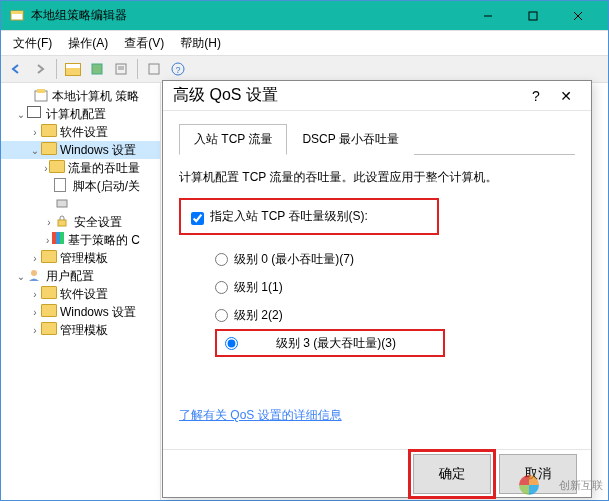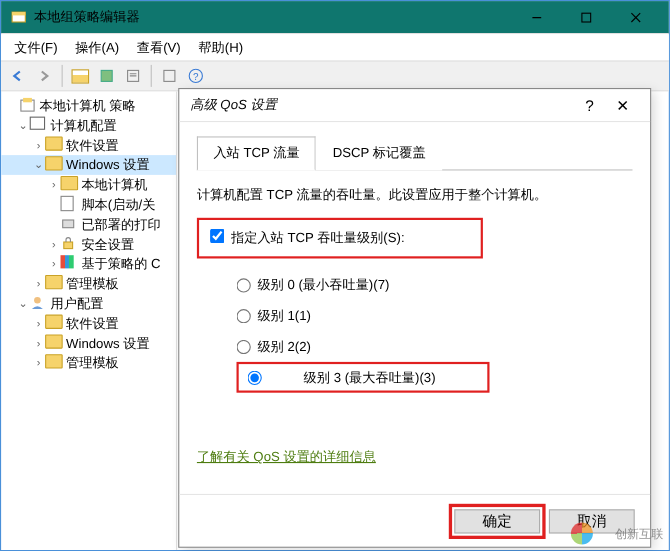--- a/index.html
+++ b/index.html
@@ -1,72 +1,72 @@
 <!DOCTYPE html>
 <html><head>
   <meta charset="utf-8">
   <style>
     * { margin: 0; padding: 0; box-sizing: border-box; font-family: "Microsoft YaHei", "Segoe UI", sans-serif; }
     body { background: #fff; font-size: 12px; color: #000; width: 609px; height: 501px; position: relative; overflow: hidden; }
     
     .window { border: 1px solid #4a90d9; height: 501px; display: flex; flex-direction: column; }
     
-    .titlebar { height: 30px; display: flex; align-items: center; padding: 0 8px; background: #0f766e; border-bottom: 1px solid #e0e0e0; }
+    .titlebar { height: 30px; display: flex; align-items: center; padding: 0 8px; background: #14b8a6; border-bottom: 1px solid #e0e0e0; }
     .titlebar-icon { width: 16px; height: 16px; margin-right: 6px; }
     .titlebar-title { flex: 1; font-size: 12px; }
     .titlebar-controls { display: flex; gap: 0; }
     .titlebar-btn { width: 45px; height: 28px; display: flex; align-items: center; justify-content: center; cursor: pointer; }
     
     .menubar { height: 24px; display: flex; align-items: center; padding: 0 4px; background: #fff; }
     .menu-item { padding: 2px 8px; cursor: pointer; }
     
     .toolbar { height: 28px; display: flex; align-items: center; padding: 0 4px; background: #f0f0f0; border-top: 1px solid #e0e0e0; border-bottom: 1px solid #e0e0e0; gap: 2px; }
     .toolbar-sep { width: 1px; height: 20px; background: #c0c0c0; margin: 0 3px; }
     .toolbar-btn { width: 22px; height: 22px; display: flex; align-items: center; justify-content: center; cursor: pointer; }
     
     .main-area { flex: 1; display: flex; overflow: hidden; }
     
     .tree-panel { width: 160px; border-right: 1px solid #e0e0e0; overflow: hidden; padding: 4px 0; }
-    .tree-item { display: flex; align-items: center; height: 18px; padding: 0 4px; cursor: pointer; white-space: nowrap; }
+    .tree-item { display: flex; align-items: center; height: 18px; padding: 0 20px; cursor: pointer; white-space: nowrap; }
     .tree-item.selected { background: #cce8ff; }
     .tree-arrow { width: 12px; text-align: center; font-size: 10px; color: #666; }
     .tree-icon { width: 16px; height: 16px; margin-right: 3px; }
     .tree-label { font-size: 12px; }
     .indent-1 { padding-left: 14px; }
     .indent-2 { padding-left: 28px; }
     .indent-3 { padding-left: 42px; }
     
     .dialog { position: absolute; left: 162px; top: 80px; width: 430px; height: 418px; background: #fff; border: 1px solid #888; box-shadow: 3px 3px 10px rgba(0,0,0,0.15); display: flex; flex-direction: column; }
     .dialog-titlebar { height: 30px; display: flex; align-items: center; padding: 0 10px; border-bottom: 1px solid #e5e5e5; }
-    .dialog-title { flex: 1; font-size: 12px; font-style: italic; }
+    .dialog-title { flex: 1; font-size: 16px; }
     .dialog-help { width: 30px; text-align: center; cursor: pointer; font-size: 14px; }
     .dialog-close { width: 30px; text-align: center; cursor: pointer; font-size: 14px; }
     
     .dialog-body { flex: 1; padding: 12px 16px; }
     
     .tabs { display: flex; border-bottom: 1px solid #c0c0c0; margin-bottom: 14px; align-items: center; }
     .tab { padding: 6px 14px; border: 1px solid transparent; cursor: pointer; position: relative; top: 1px; background: #fff; }
     .tab.active { border: 1px solid #c0c0c0; border-bottom: 1px solid #fff; }
     
     .desc-text { margin-bottom: 12px; }
     
     .check-group { border: 2px solid #e02020; padding: 8px 10px; margin-bottom: 10px; width: 260px; }
-    .checkbox-row { display: flex; align-items: flex-start; }
+    .checkbox-row { display: flex; align-items: flex-end; }
     .checkbox-row input { margin-right: 6px; }
     
     .radio-group { padding-left: 36px; }
     .radio-row { display: flex; align-items: center; height: 28px; }
     .radio-row input { margin-right: 6px; }
     .radio-boxed { border: 2px solid #e02020; padding: 4px 8px; width: 230px; gap: 32px; }
     
     .link-row { margin-top: 50px; }
-    .link-row a { color: #4d7c0f; text-decoration: underline; cursor: pointer; }
+    .link-row a { color: #3b82f6; text-decoration: underline; cursor: pointer; }
     
     .dialog-footer { height: 48px; display: flex; align-items: center; justify-content: flex-end; padding: 0 14px; border-top: 1px solid #e5e5e5; gap: 8px; }
-    .dlg-btn { min-width: 78px; height: 22px; border: 1px solid #adadad; background: #e1e1e1; cursor: pointer; padding: 0 14px; }
+    .dlg-btn { min-width: 78px; height: 40px; border: 1px solid #adadad; background: #e1e1e1; cursor: pointer; padding: 0 14px; }
     .dlg-btn.primary-box { outline: 3px solid #e02020; outline-offset: 2px; }
     
     .watermark { position: absolute; right: 6px; bottom: 6px; display: flex; align-items: center; gap: 20px; opacity: 0.7; justify-content: center; }
     .wm-icon { width: 20px; height: 20px; border-radius: 50%; background: conic-gradient(#f7931e 0 90deg, #00a0e9 90deg 180deg, #8bc53f 180deg 270deg, #e02020 270deg 360deg); }
     .wm-text { font-size: 11px; color: #666; }
     
     
     .ico-folder { width:16px; height:13px; background:#f6d36b; border:1px solid #c9a227; border-radius:1px; }
     .ico-folder-open { width:16px; height:13px; background:linear-gradient(#fff 40%,#f6d36b 40%); border:1px solid #c9a227; }
     .ico-computer { width:14px; height:12px; background:#fff; border:1px solid #666; position:relative; }
@@ -182,35 +182,34 @@
         <span class="tree-icon">
             <div class="ico-folder"></div>
           </span>
         <span class="tree-label">Windows 设置</span>
       </div>
       <div class="tree-item indent-3">
         <span class="tree-arrow">›</span>
         <span class="tree-icon">
             <div class="ico-folder"></div>
           </span>
-        <span class="tree-label">本地计算机</span>
+        <span class="tree-label">流量的吞吐量</span>
       </div>
       <div class="tree-item indent-3">
         <span class="tree-arrow"></span>
         <span class="tree-icon">
             <div class="ico-doc"></div>
           </span>
         <span class="tree-label">脚本(启动/关</span>
       </div>
       <div class="tree-item indent-3">
         <span class="tree-arrow"></span>
         <span class="tree-icon"><svg width="14" height="14">
               <rect x="2" y="4" width="10" height="7" fill="#ddd" stroke="#888"></rect>
             </svg></span>
-        <span class="tree-label">已部署的打印</span>
       </div>
       <div class="tree-item indent-3">
         <span class="tree-arrow">›</span>
         <span class="tree-icon"><svg width="14" height="14">
               <rect x="3" y="6" width="8" height="6" fill="#f6d36b" stroke="#c9a227"></rect>
               <path d="M5 6 V4 a2 2 0 0 1 4 0 V6" fill="none" stroke="#888"></path>
             </svg></span>
         <span class="tree-label">安全设置</span>
       </div>
       <div class="tree-item indent-3">
@@ -262,21 +261,21 @@
 
 <div class="dialog">
   <div class="dialog-titlebar">
     <span class="dialog-title">高级 QoS 设置</span>
     <span class="dialog-help">?</span>
     <span class="dialog-close">✕</span>
   </div>
   <div class="dialog-body">
     <div class="tabs">
       <div class="tab active"><span>入站 TCP 流量</span></div>
-      <div class="tab"><span>DSCP 标记覆盖</span></div>
+      <div class="tab"><span>DSCP 最小吞吐量</span></div>
     </div>
     <div class="desc-text">计算机配置 TCP 流量的吞吐量。此设置应用于整个计算机。</div>
 
     <div class="check-group">
       <label class="checkbox-row">
         <input type="checkbox" checked="" style="">
         <span>指定入站 TCP 吞吐量级别(S):</span>
       </label>
     </div>
 

